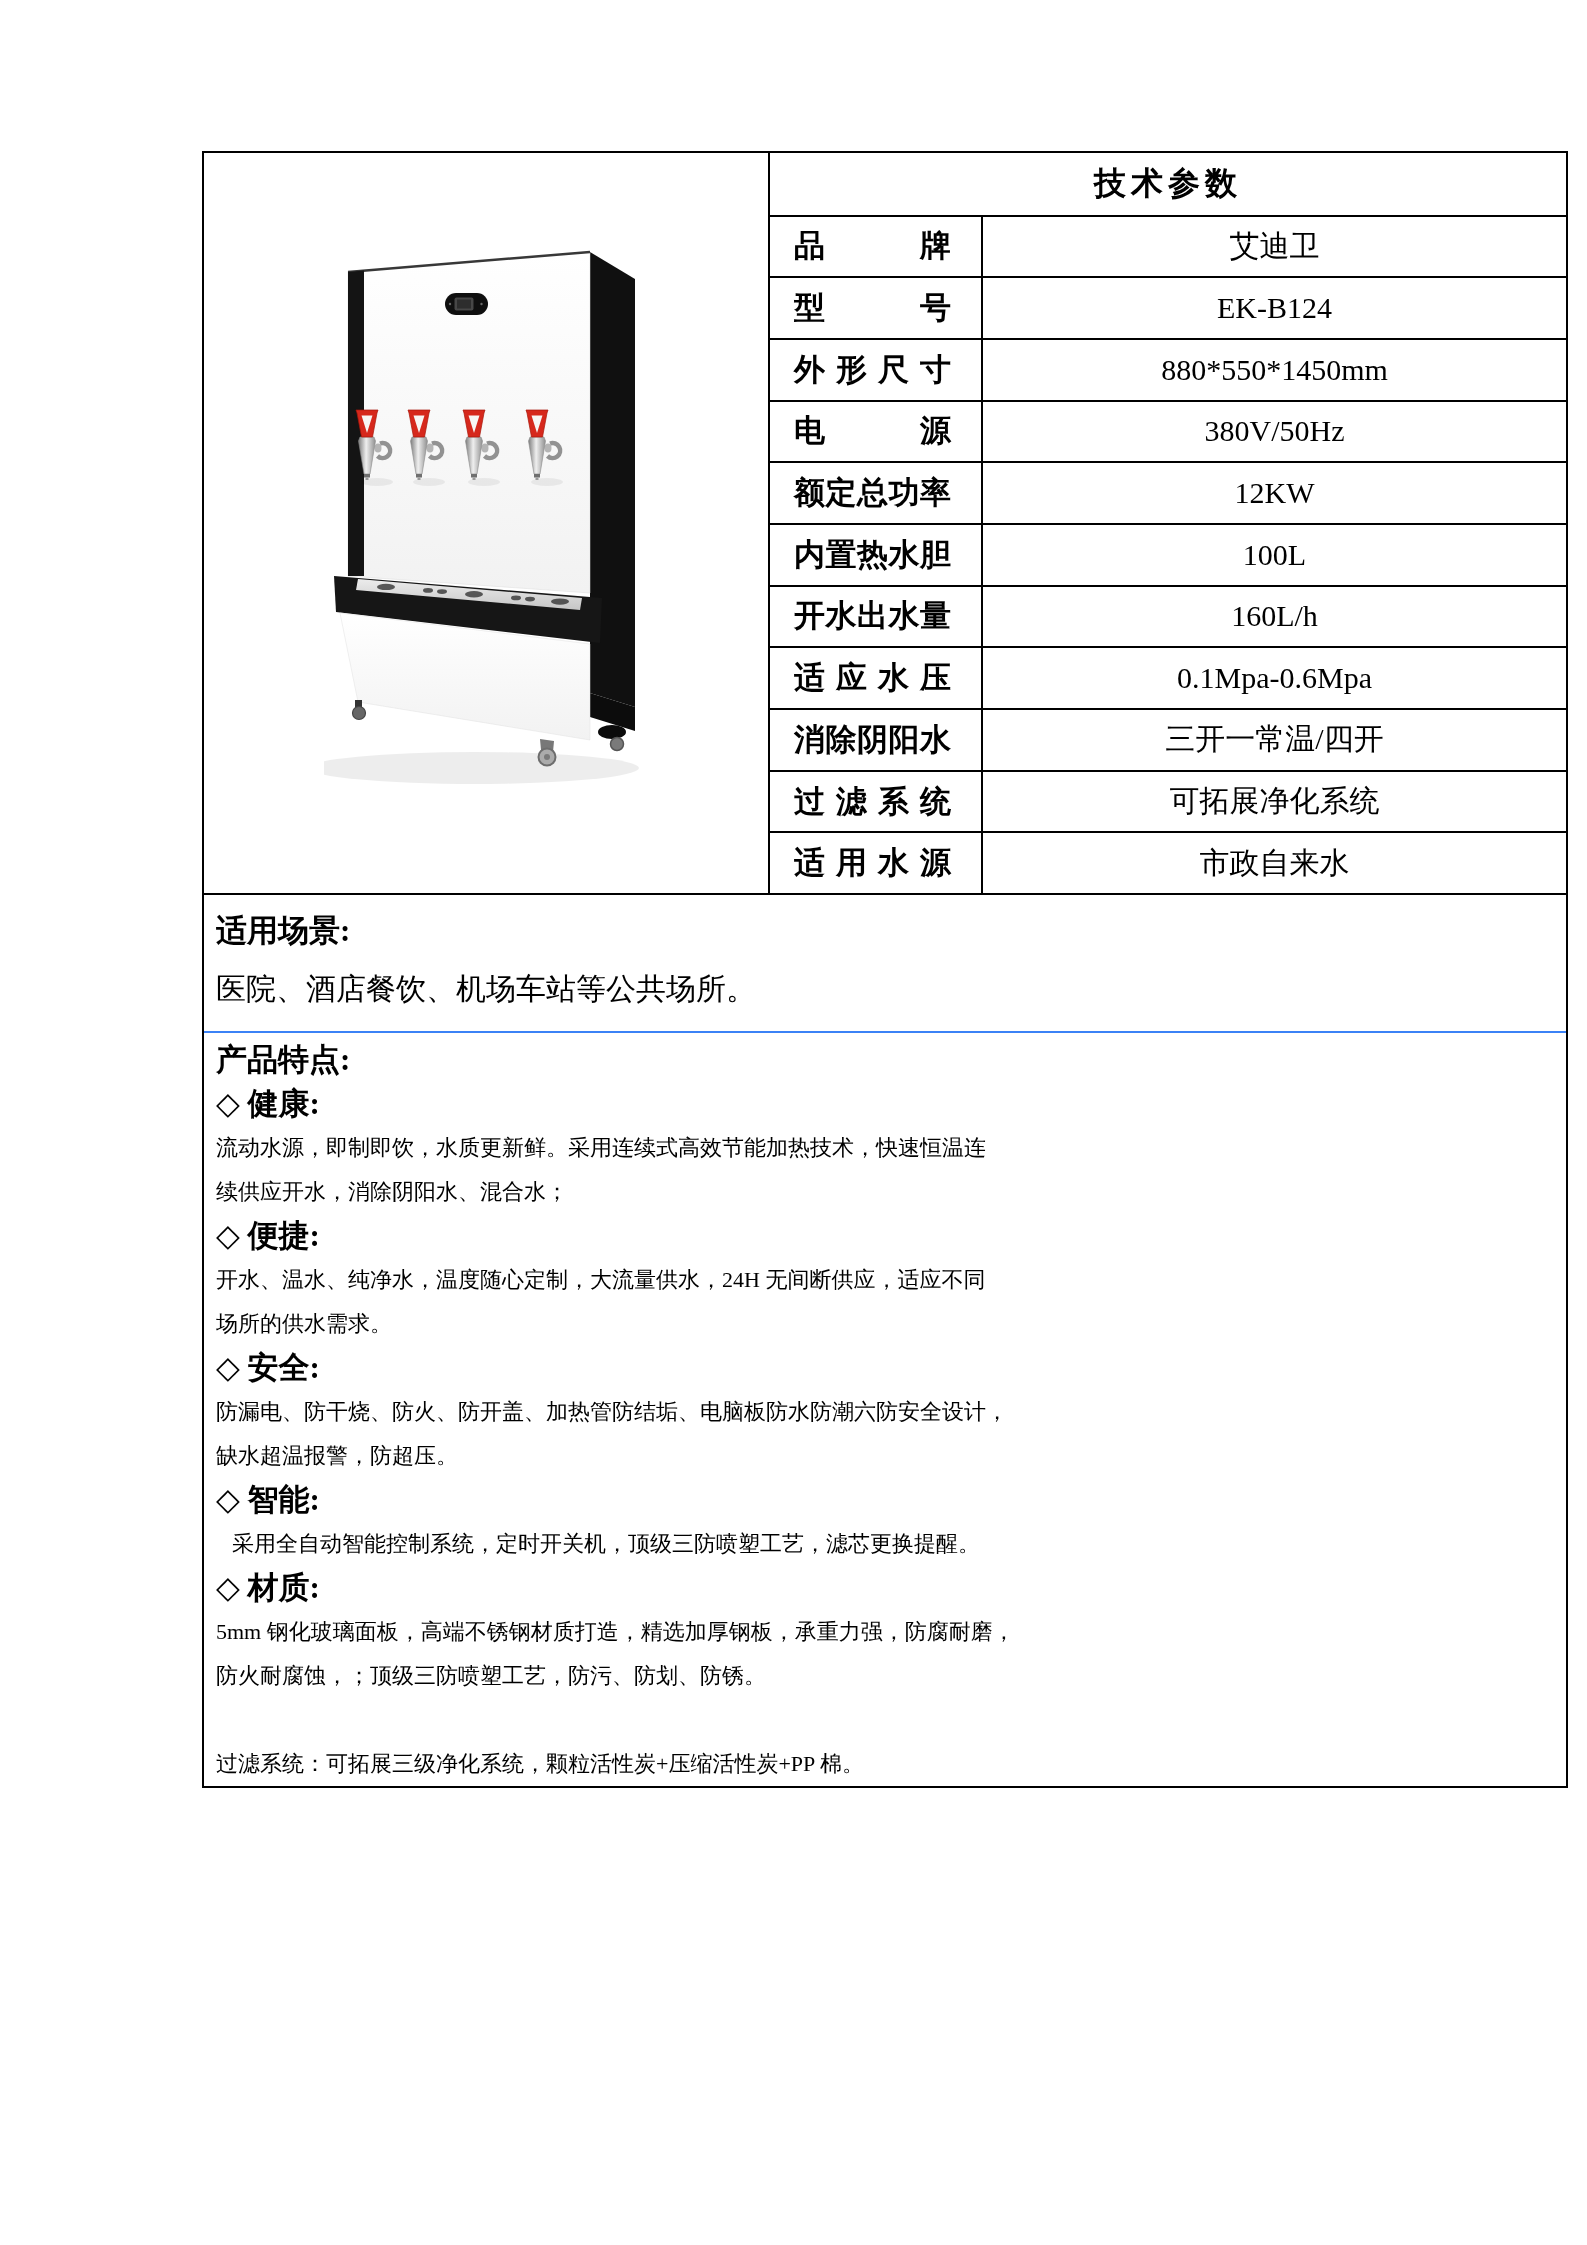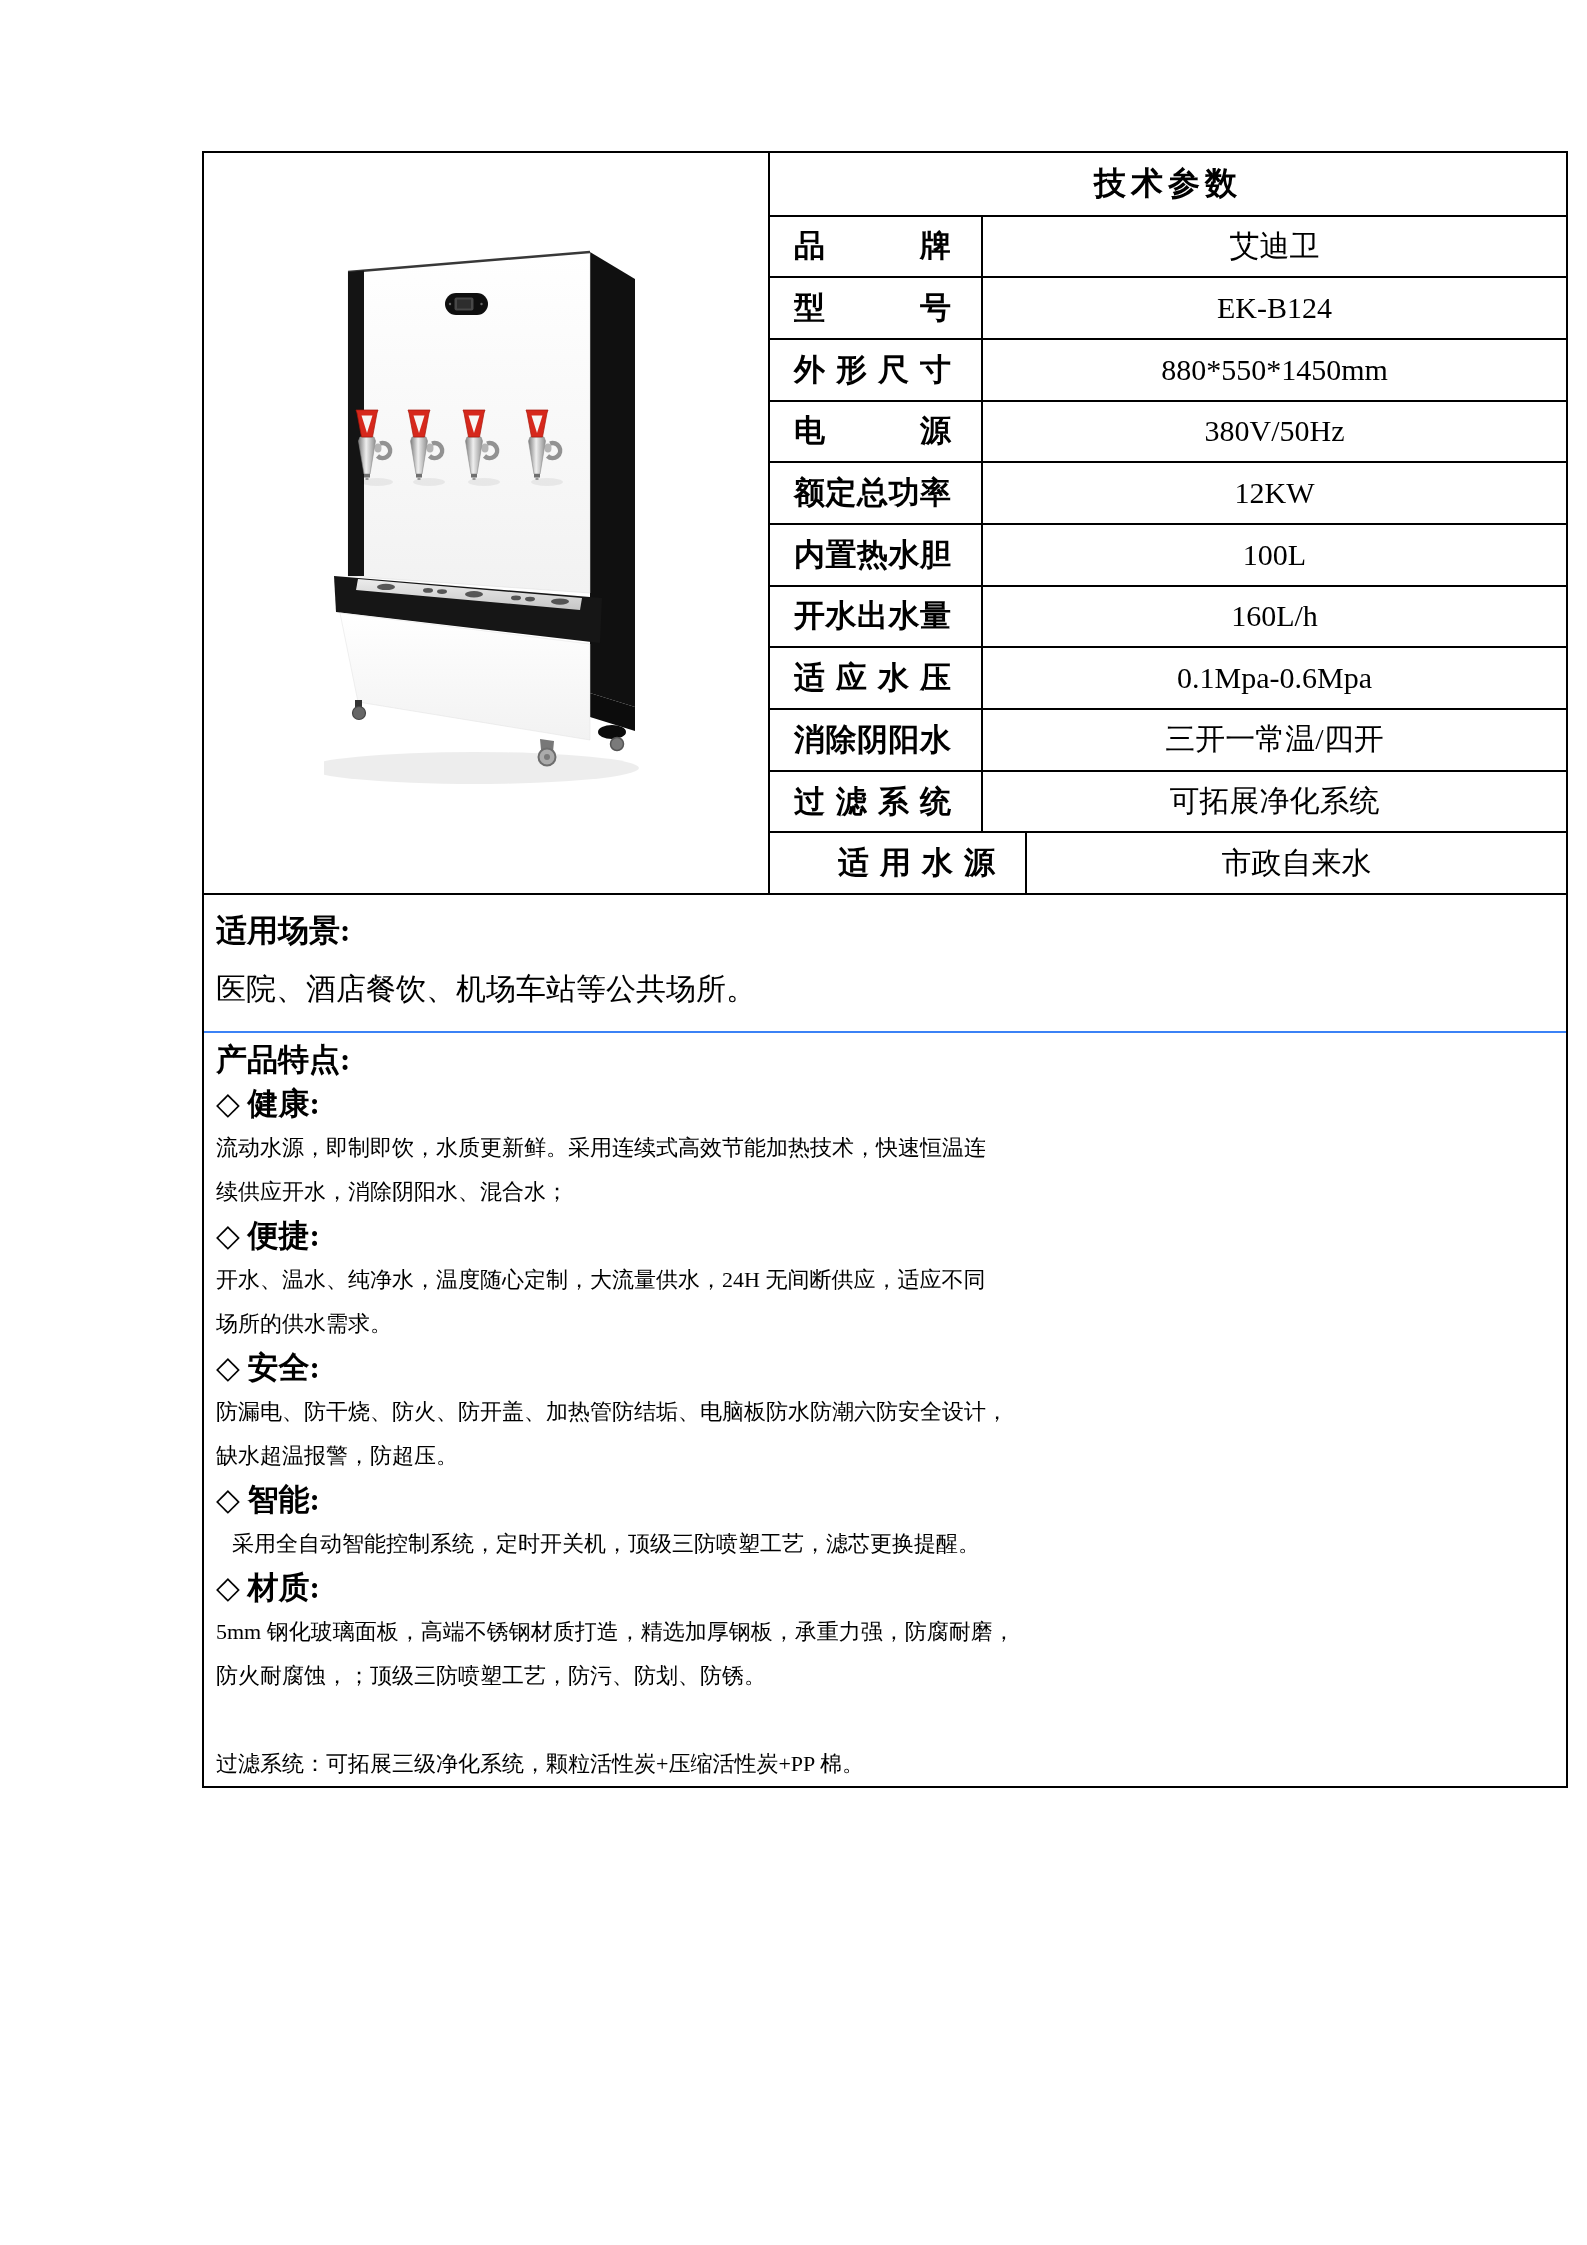--- a/index.html
+++ b/index.html
@@ -17,21 +17,21 @@
   .cell-image{width:566px;flex:none;border-right:2px solid #000;box-sizing:border-box;position:relative;overflow:hidden;}
   .machine-svg{position:absolute;left:120px;top:90px;width:330px;height:600px;}
   .cell-params{flex:1;display:flex;flex-direction:column;min-width:0;}
   .params-header{
     flex:1;display:flex;align-items:center;justify-content:center;
     font-weight:bold;font-size:32px;letter-spacing:5px;
     border-bottom:2px solid #000;box-sizing:border-box;
   }
   .params-rows{flex:11;display:flex;flex-direction:column;}
   .spec-row{flex:1;display:flex;border-bottom:2px solid #000;box-sizing:border-box;min-height:0;}
-  .spec-row:last-child{border-bottom:none;padding-left:44px;}
+  .spec-row:last-child{border-bottom:none;}
   .spec-label{
     width:213px;flex:none;border-right:2px solid #000;box-sizing:border-box;
     display:flex;align-items:center;padding:0 30px 0 24px;
     font-weight:bold;font-size:31px;
   }
   .spec-label .lab{display:block;width:100%;text-align:justify;text-align-last:justify;}
   .spec-value{flex:1;display:flex;align-items:center;justify-content:center;font-size:30px;white-space:nowrap;}
   
   .row-scene{height:138px;flex:none;border-top:2px solid #000;box-sizing:border-box;padding:14px 14px 0 12px;overflow:hidden;}
   .scene-heading{font-size:31px;font-weight:bold;line-height:44px;}

